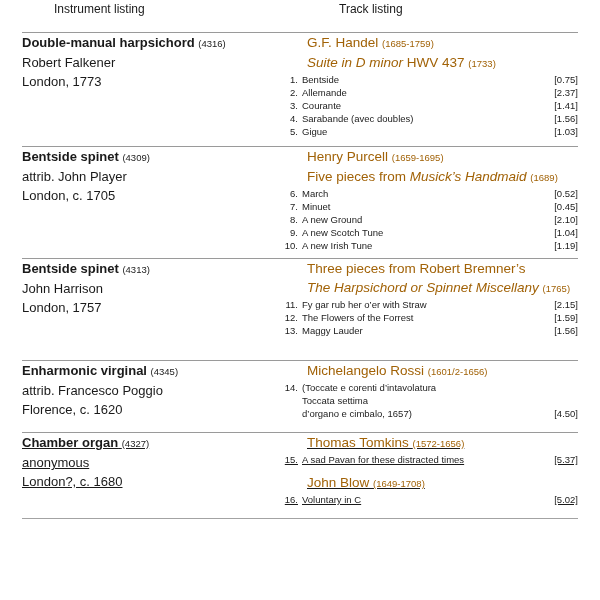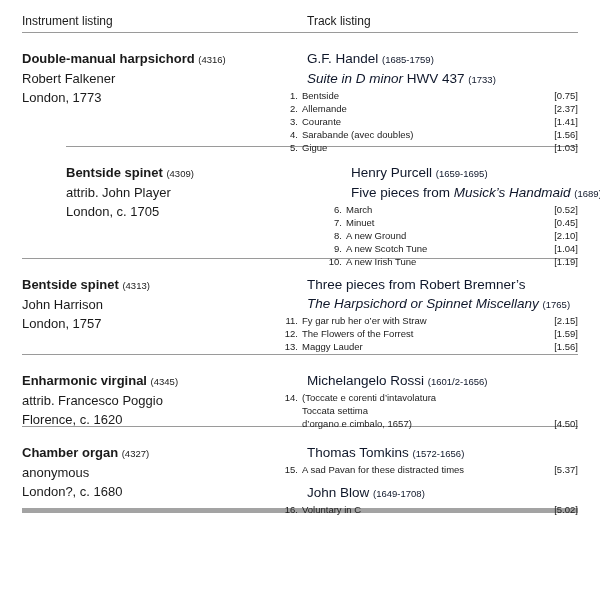--- a/index.html
+++ b/index.html
@@ -3,36 +3,36 @@
 <meta charset="utf-8">
 <style>
   html,body{margin:0;padding:0;}
   body{background:#e9e9e9;font-family:"Liberation Sans","DejaVu Sans",sans-serif;}
   .page{
     position:relative;width:600px;height:600px;background:#ffffff;
     color:#1a1a1a;overflow:hidden;
     -webkit-font-smoothing:antialiased;
   }
   .content{position:absolute;left:22px;top:0;width:556px;}
-  .colheads{display:flex;padding-top:14px;height:32px;box-sizing:border-box;}
+  .colheads{display:flex;padding-top:2px;height:32px;box-sizing:border-box;margin-left:32px;}
   .colhead{font-size:12px;line-height:14px;color:#1a1a1a;}
   .colhead.left{width:261px;flex:none;}
   .colhead.right{flex:1;padding-left:24px;}
   .section{
     display:flex;border-top:1px solid #9a9a9a;
-    padding-top:16px;box-sizing:border-box;
+    padding-top:0;box-sizing:border-box;
   }
-  .section.last{border-bottom:5px solid #a3a3a3;}
+  .section.last{border-bottom:1px solid #a3a3a3;text-decoration:underline;}
   .instcol{width:261px;flex:none;}
   .workcol{flex:1;min-width:0;}
   .instline{font-size:13px;line-height:19px;color:#1a1a1a;}
   .instname{font-weight:bold;font-size:13px;}
   .catalog{font-size:9.5px;font-weight:normal;color:#1a1a1a;}
   .work + .work{margin-top:7px;}
-  .headingline{font-size:13.5px;line-height:19px;padding-left:24px;color:#0f172a;white-space:nowrap;}
+  .headingline{font-size:13.5px;line-height:19px;padding-left:24px;color:#a16207;white-space:nowrap;}
   .seg-r{font-style:normal;}
   .seg-i{font-style:italic;}
   .seg-sm{font-size:9.5px;font-style:normal;}
   .tracks{margin-top:0;}
   .trackrow{display:flex;font-size:9.5px;line-height:13px;color:#222;}
   .tnum{flex:none;width:15px;text-align:right;margin-right:4px;}
   .ttitle{flex:1;min-width:0;}
   .ttitle div{line-height:13px;}
   .ttime{flex:none;align-self:flex-end;text-align:right;}
 </style>
@@ -89,21 +89,21 @@
                   <span class="tnum">5.</span>
                   <div class="ttitle">
                     <div>Gigue</div>
                   </div>
                   <span class="ttime">[1.03]</span>
                 </div>
               </div>
             </div>
           </div>
         </div>
-        <div class="section" style="height: 112px; margin-left: 44px;">
+        <div class="section" style="height: 112px;">
           <div class="instcol">
             <div class="instline"><span class="instname">Bentside spinet</span> <span class="catalog">(4309)</span></div>
             <div class="instline">attrib. John Player</div>
             <div class="instline">London, c. 1705</div>
           </div>
           <div class="workcol">
             <div class="work">
               <div class="headingline"><span class="seg-r">Henry Purcell </span><span class="seg-sm">(1659-1695)</span></div>
               <div class="headingline"><span class="seg-r">Five pieces from </span><span class="seg-i">Musick’s Handmaid </span><span class="seg-sm">(1689)</span></div>
               <div class="tracks">
@@ -175,21 +175,21 @@
                   <span class="tnum">13.</span>
                   <div class="ttitle">
                     <div>Maggy Lauder</div>
                   </div>
                   <span class="ttime">[1.56]</span>
                 </div>
               </div>
             </div>
           </div>
         </div>
-        <div class="section" style="height: 72px;">
+        <div class="section" style="height: 72px; margin-top: 6px;">
           <div class="instcol">
             <div class="instline"><span class="instname">Enharmonic virginal</span> <span class="catalog">(4345)</span></div>
             <div class="instline">attrib. Francesco Poggio</div>
             <div class="instline">Florence, c. 1620</div>
           </div>
           <div class="workcol">
             <div class="work">
               <div class="headingline"><span class="seg-r">Michelangelo Rossi </span><span class="seg-sm">(1601/2-1656)</span></div>
               <div class="tracks">
                 <div class="trackrow">

